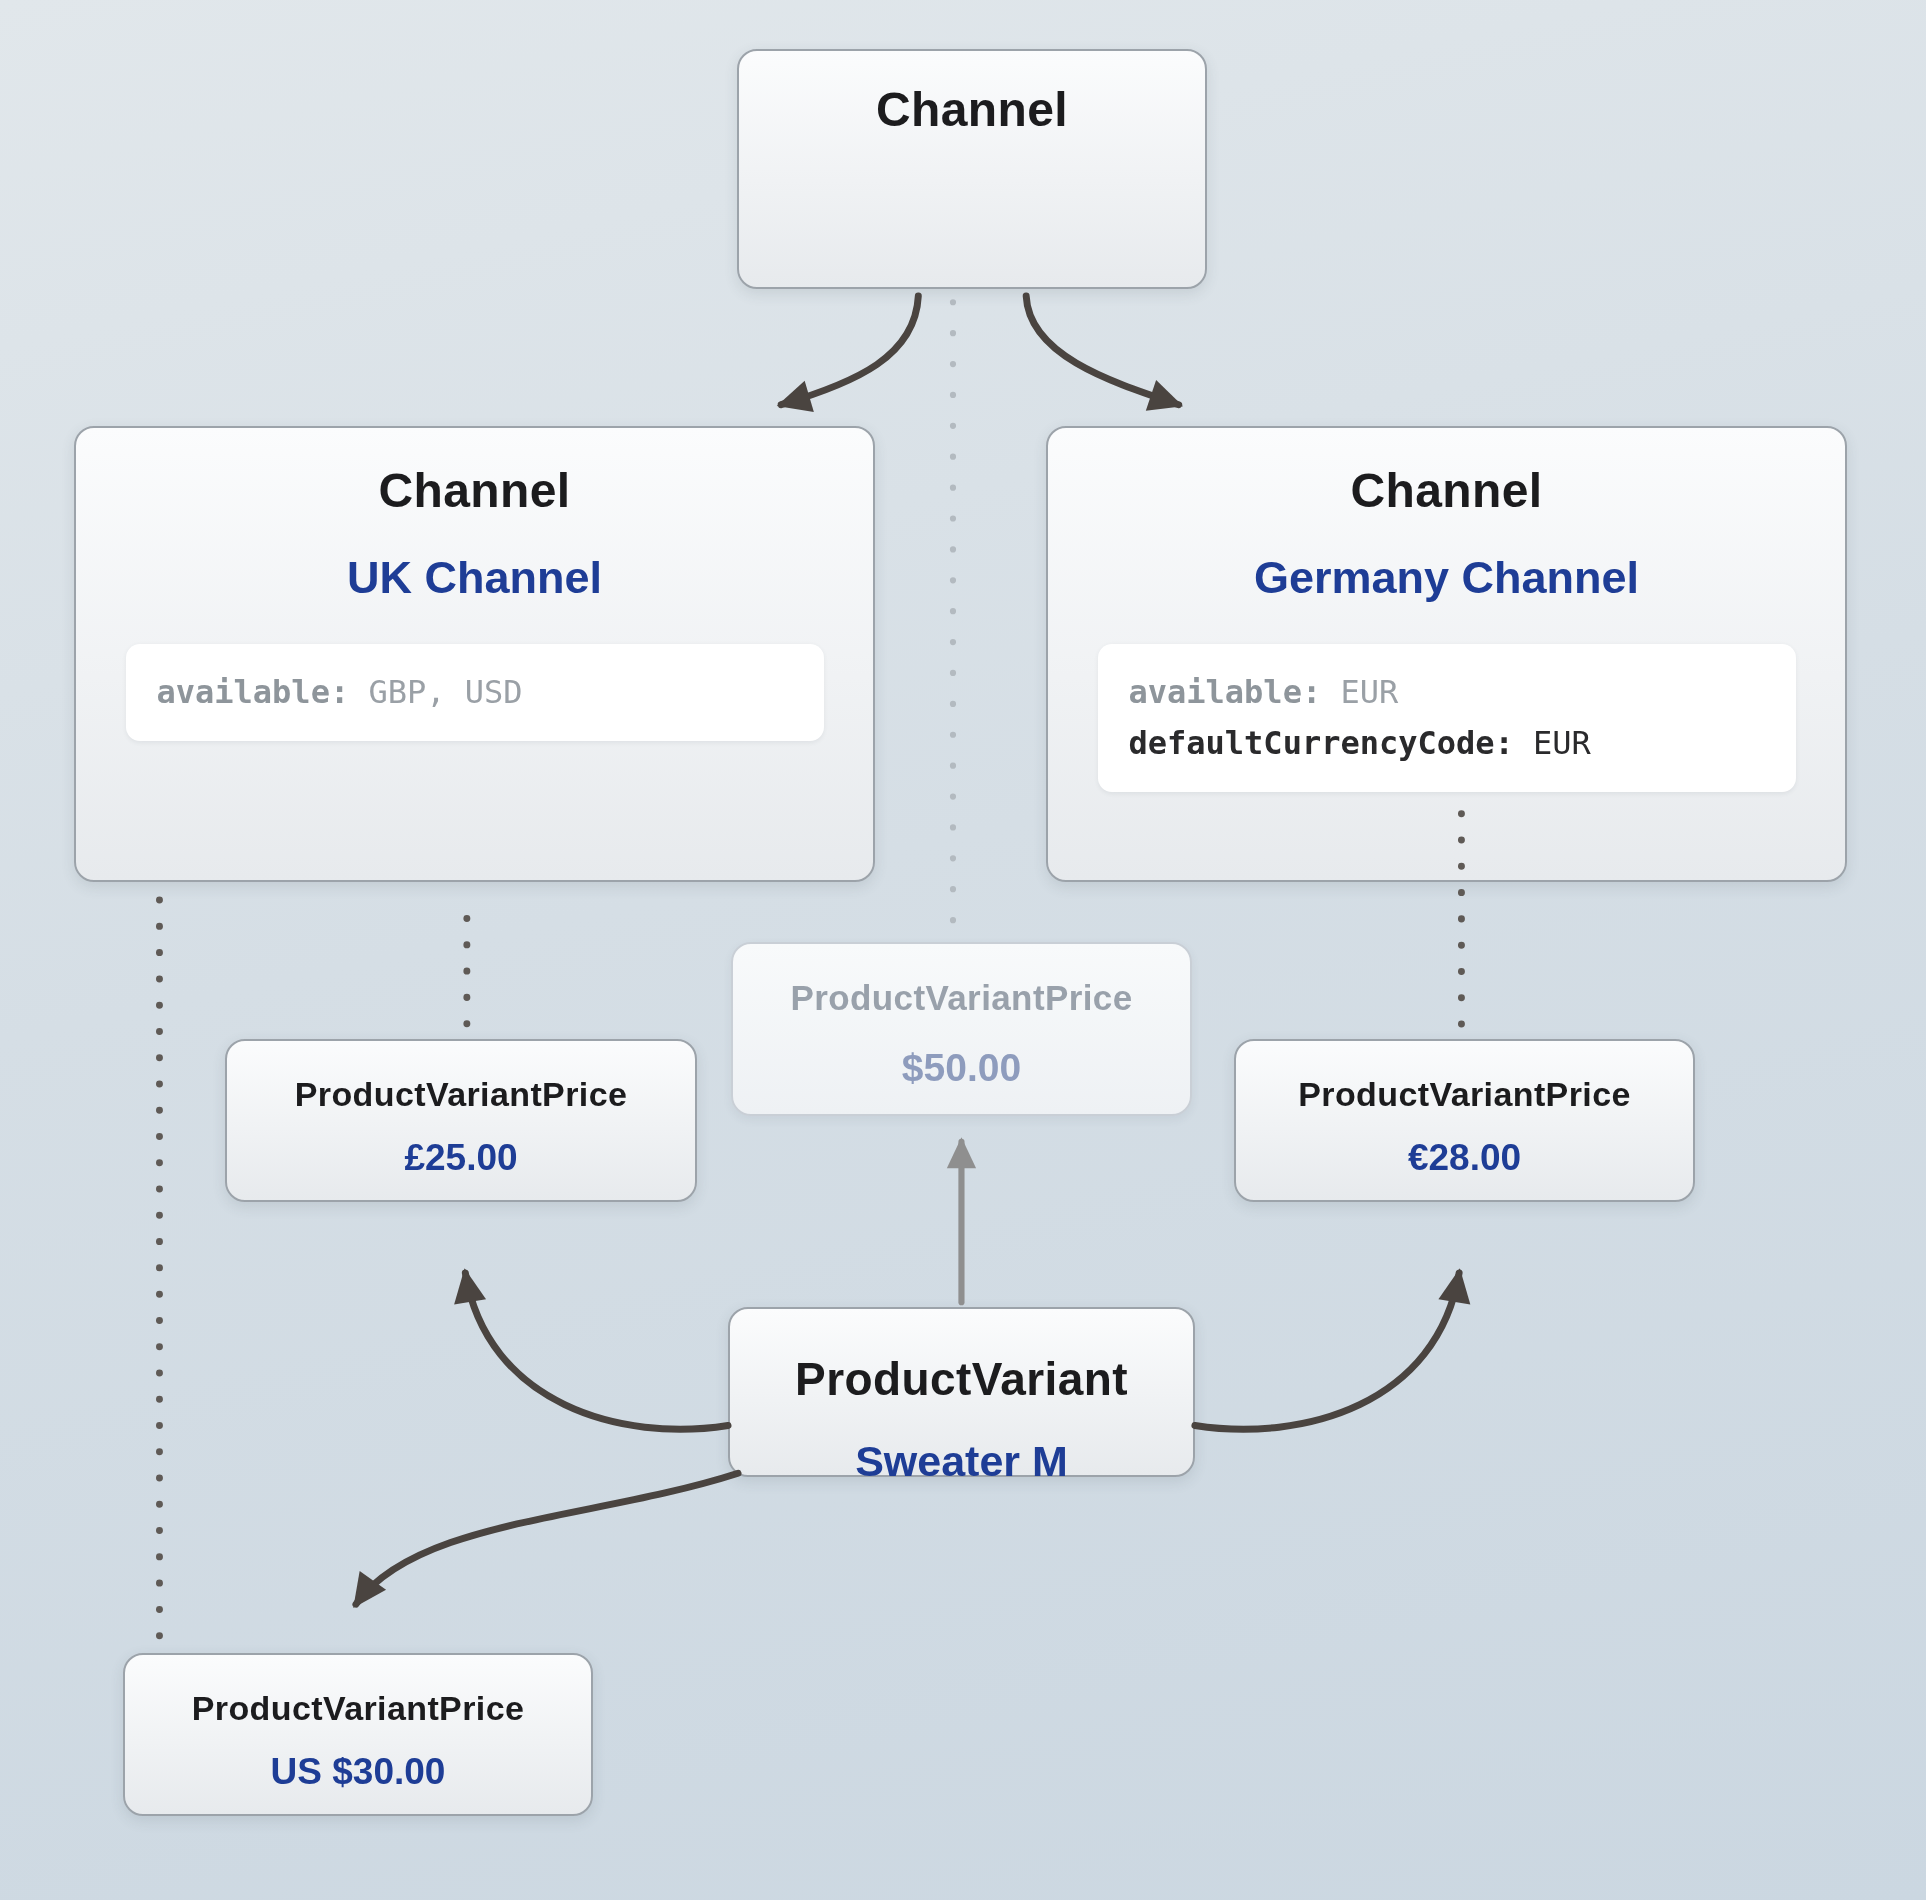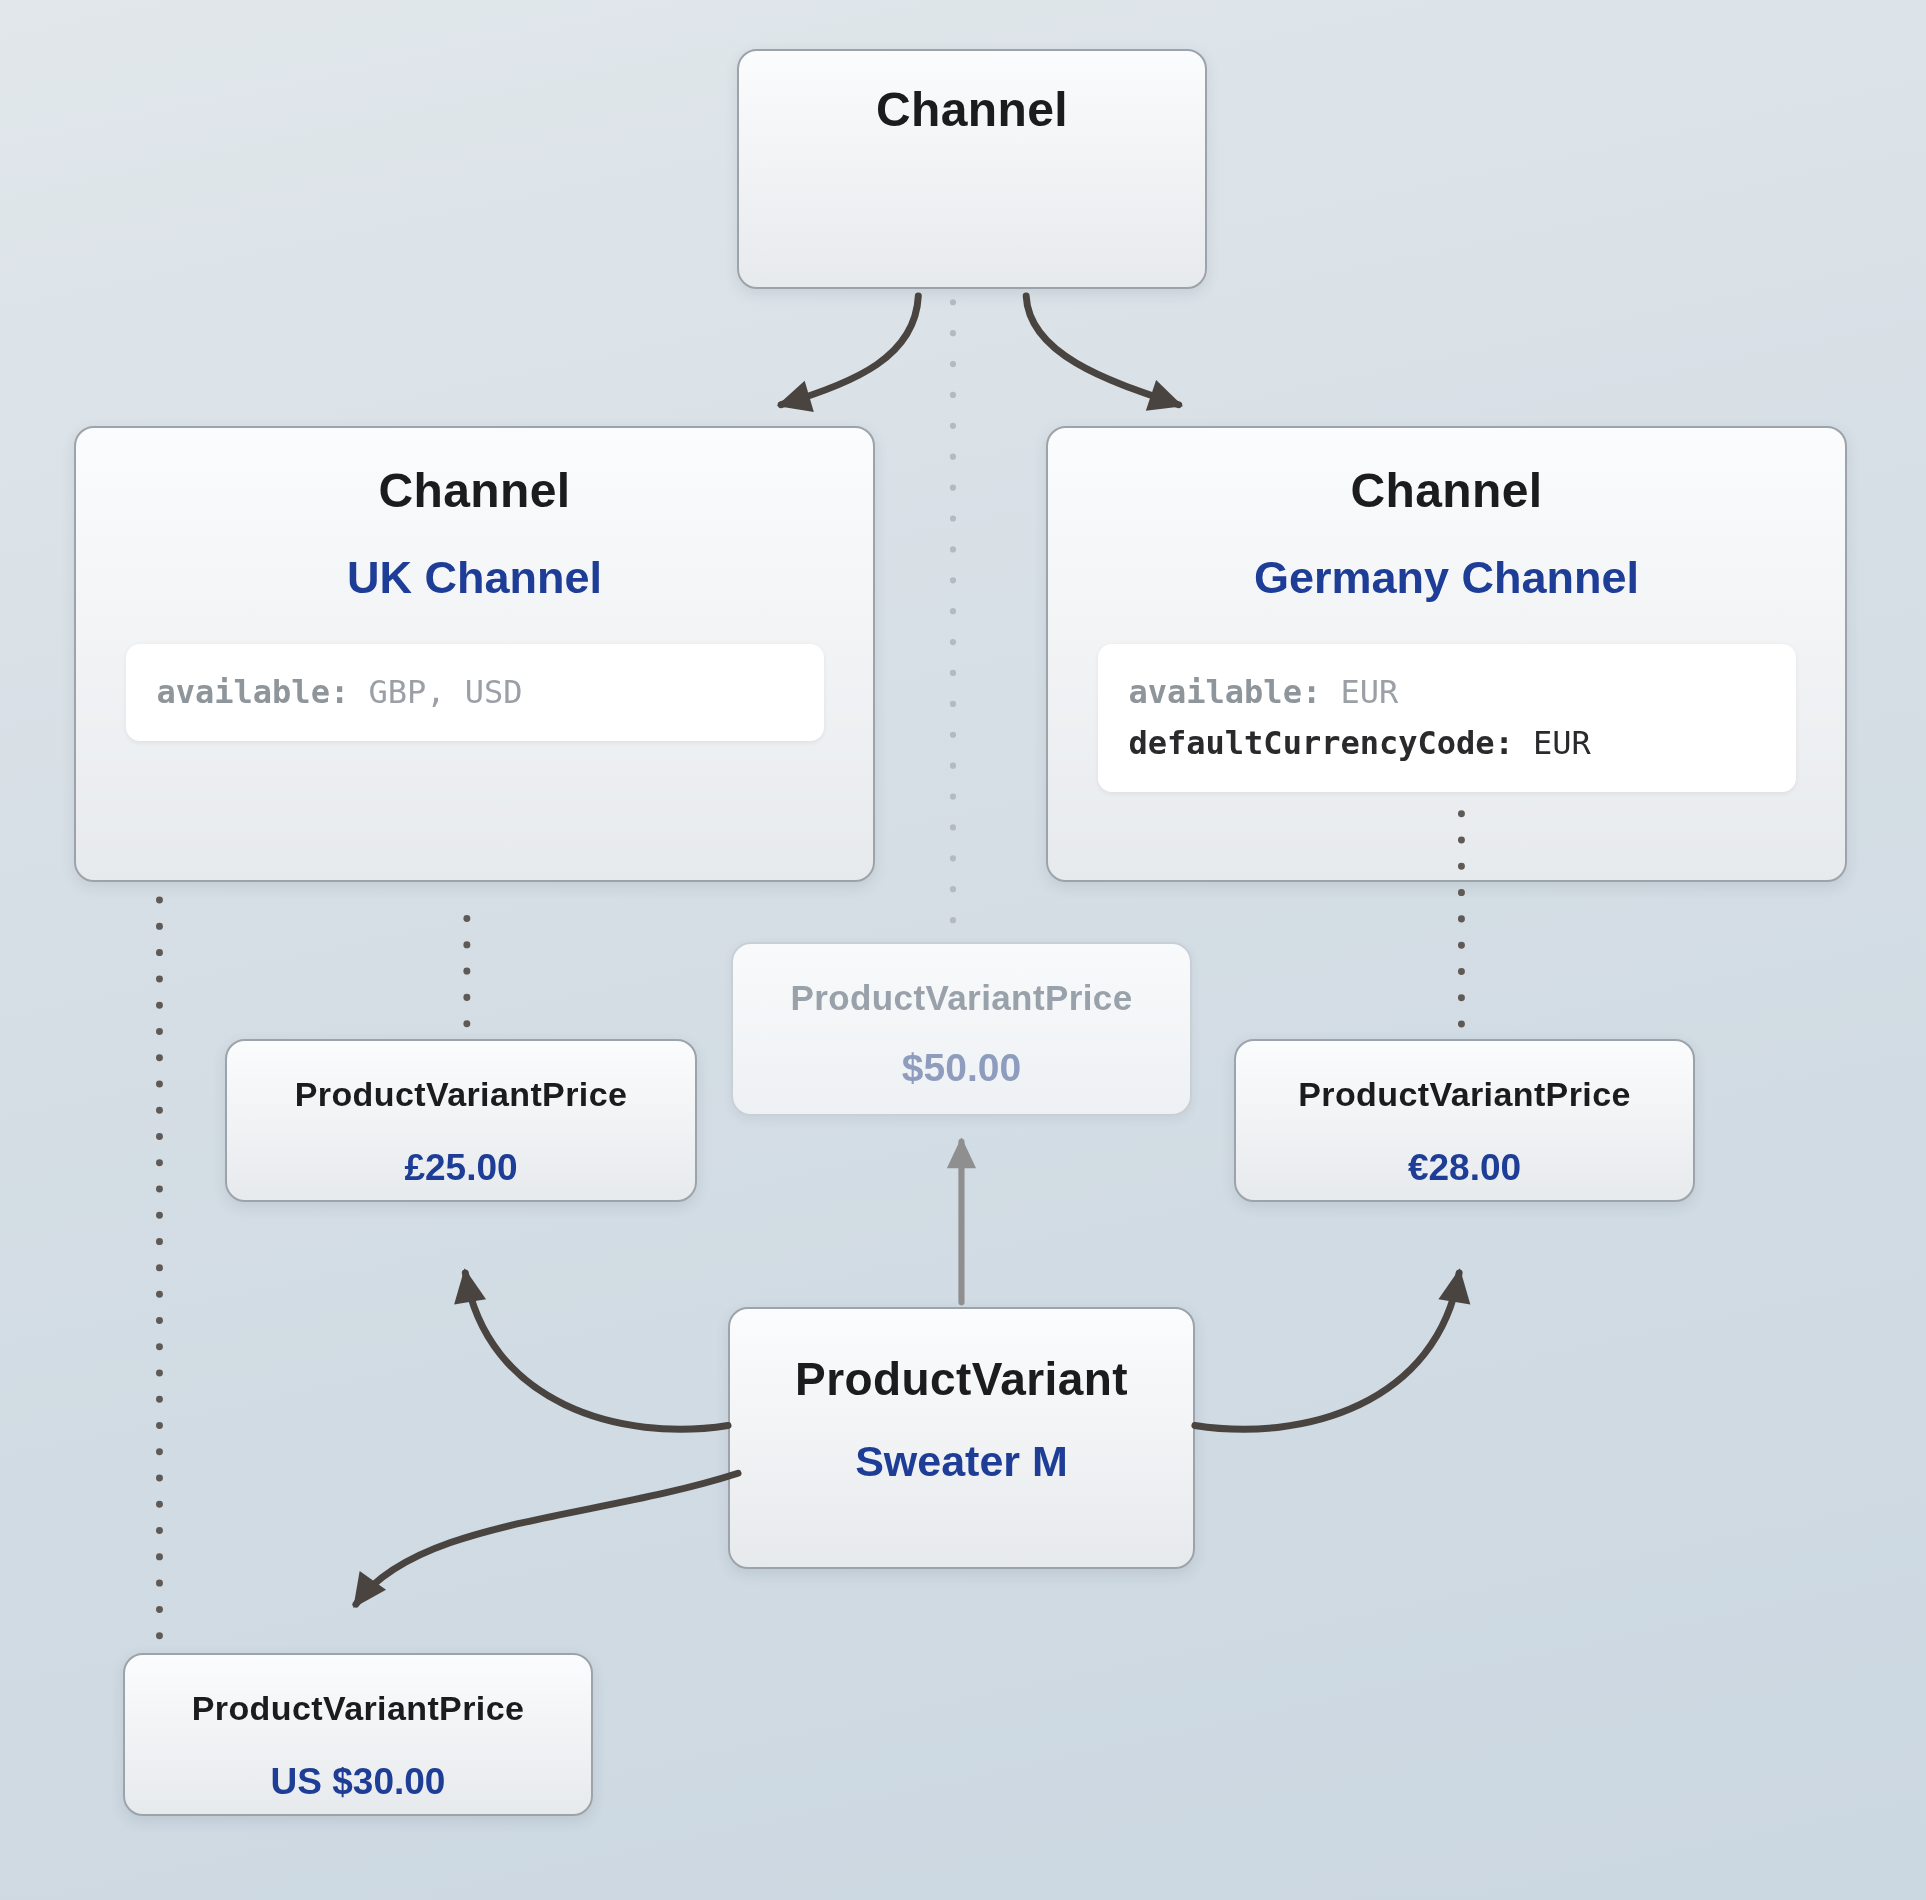--- a/index.html
+++ b/index.html
@@ -47,21 +47,21 @@
     text-align:left;
     align-self:center;
     box-shadow: 0 1.5px 4.6px rgba(60,72,86,0.08);
   }
   .code-key { font-weight:bold; color:#2a2a2c; }
   .code-val { color:#2a2a2c; }
   .code-key.muted { font-weight:600; color:#8e959b; }
   .code-val.muted { color:#9aa0a6; }
 
   .price .node-type { font-size:34px; margin-top:34px; }
-  .price .node-name { font-size:37px; margin-top:33px; }
+  .price .node-name { font-size:37px; margin-top:23px; }
 
   .pv .node-type { font-size:46px; margin-top:43px; }
   .pv .node-name { font-size:43px; margin-top:31px; }
 
   .faded {
     border-color:#c9cfd6;
     background: linear-gradient(180deg, #f8fafb 0%, #eef1f4 100%);
     box-shadow: 0 3.1px 9.2px rgba(60,72,86,0.07);
   }
   .faded .node-type { color:#99a1ab; font-size:35px; margin-top:34px; }
@@ -110,21 +110,21 @@
   <div class="node price" style="left:225px; top:1039px; width:472px; height:163px;">
     <div class="node-type">ProductVariantPrice</div>
     <div class="node-name">£25.00</div>
   </div>
 
   <div class="node price" style="left:1234px; top:1039px; width:461px; height:163px;">
     <div class="node-type">ProductVariantPrice</div>
     <div class="node-name">€28.00</div>
   </div>
 
-  <div class="node pv" style="left:728px; top:1307px; width:467px; height:262px;">
+  <div class="node pv" style="left:728px; top:1307px; width:467px; height:170px;">
     <div class="node-type">ProductVariant</div>
     <div class="node-name">Sweater M</div>
   </div>
 
   <div class="node price" style="left:123px; top:1653px; width:470px; height:163px;">
     <div class="node-type">ProductVariantPrice</div>
     <div class="node-name">US $30.00</div>
   </div>
 
   <svg class="connectors" width="1926" height="1901" viewBox="0 0 2500 2467">

